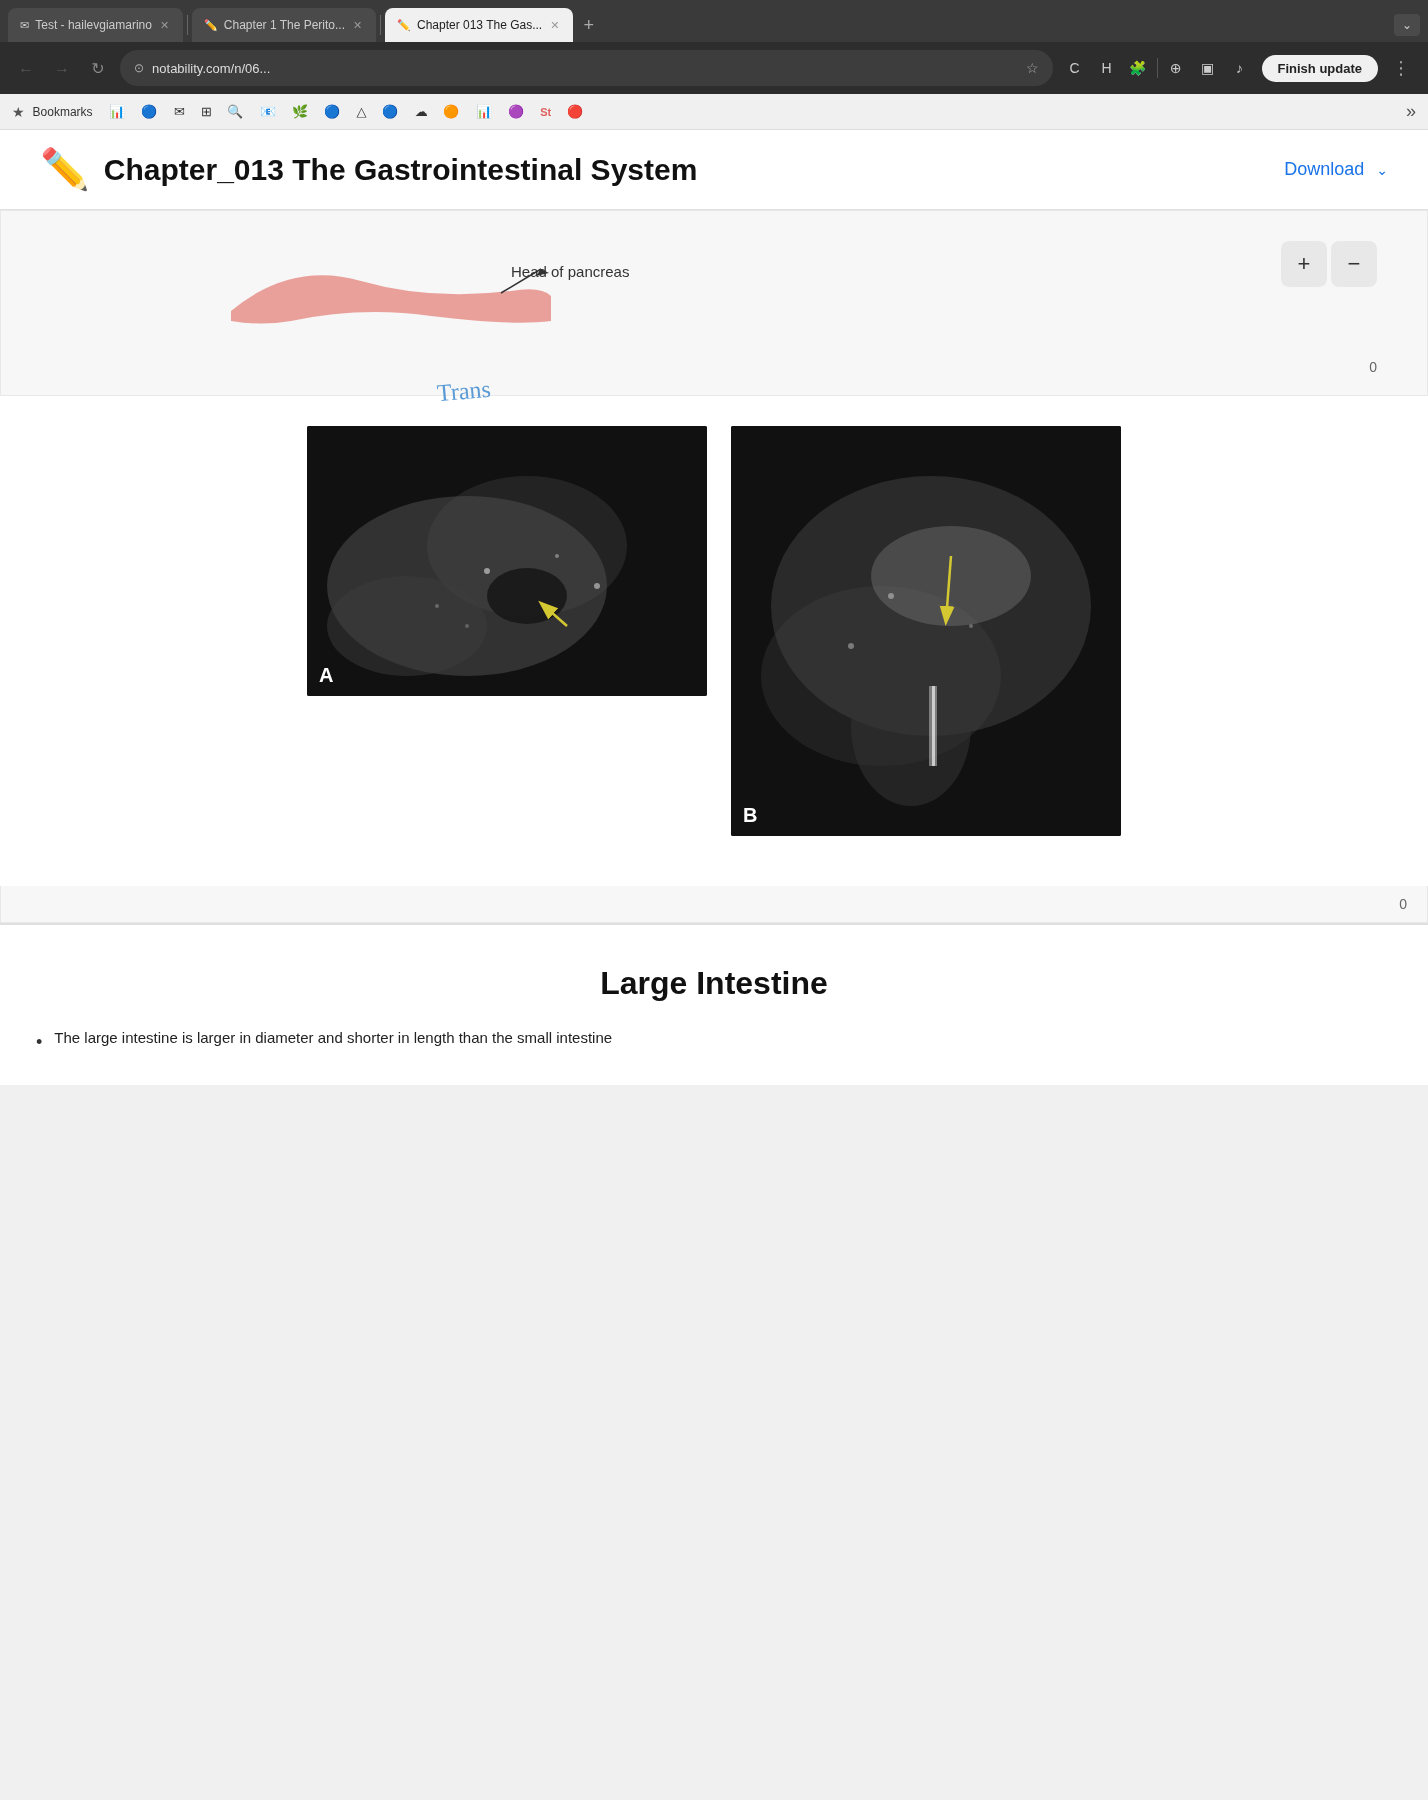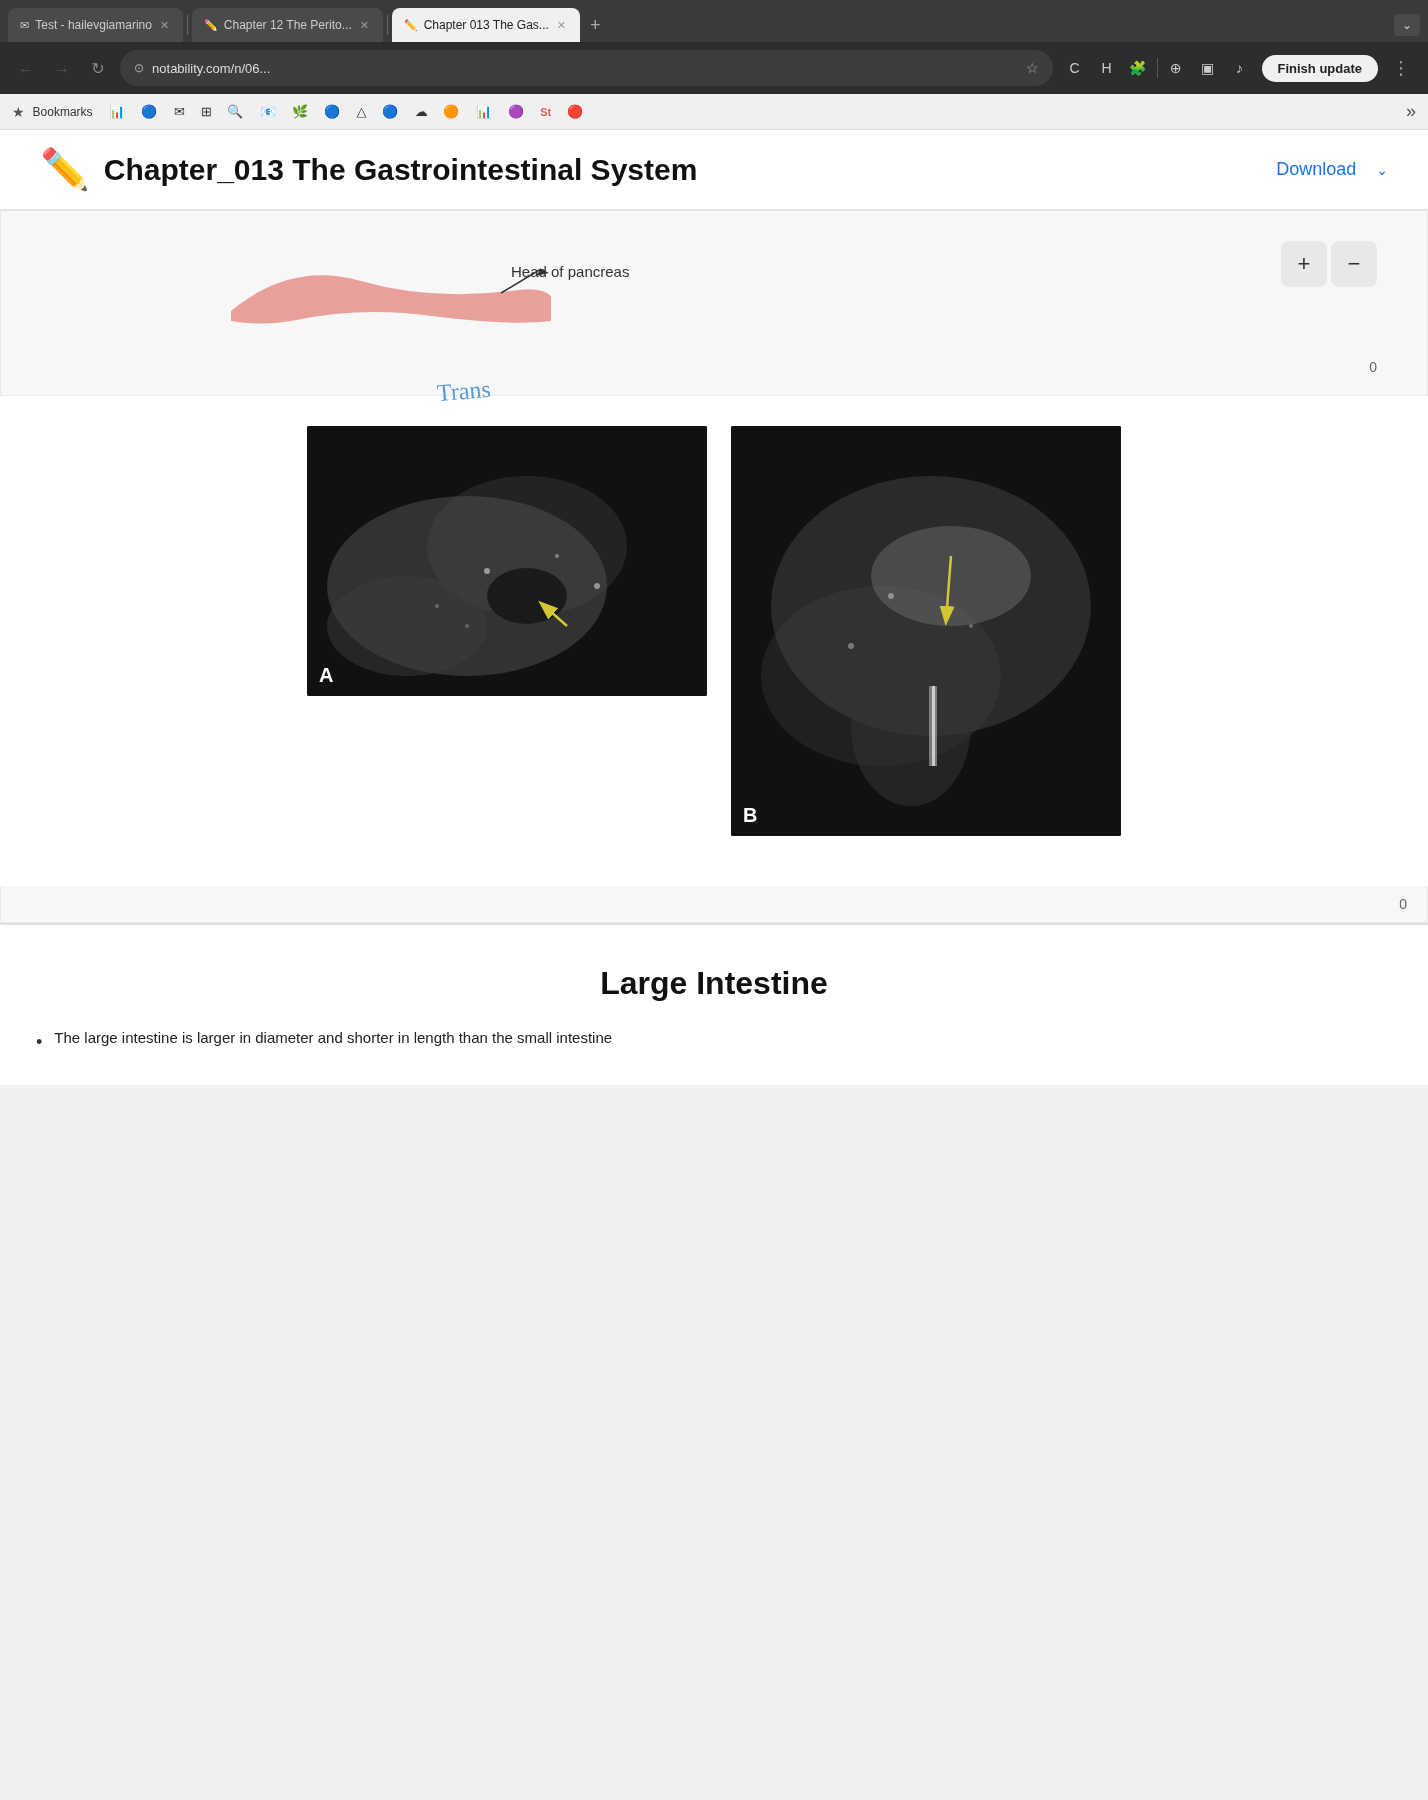--- a/index.html
+++ b/index.html
@@ -184,21 +184,21 @@
       font-weight: 700;
       color: #111;
     }
     .download-btn {
       color: #1a73e8;
       font-size: 18px;
       font-weight: 500;
       cursor: pointer;
       display: flex;
       align-items: center;
-      gap: 20px;
+      gap: 12px;
     }
     .download-chevron { font-size: 14px; }
 
     
     .top-section {
       background: #f7f7f7;
       border: 1px solid #e8e8e8;
       margin: 0;
       padding: 20px 30px;
       position: relative;
@@ -365,21 +365,21 @@
     <div class="tab">
       <span class="tab-favicon">✉</span>
       <span class="tab-title">Test - hailevgiamarino</span>
       <span class="tab-close">✕</span>
     </div>
 
     <div style="width:1px; height:20px; background:#666; margin:0 2px;"></div>
 
     <div class="tab">
       <span class="tab-favicon">✏️</span>
-      <span class="tab-title">Chapter 12 The Perito...</span>
+      <span class="tab-title">Chapter 1 The Perito...</span>
       <span class="tab-close">✕</span>
     </div>
 
     <div style="width:1px; height:20px; background:#666; margin:0 2px;"></div>
 
     <div class="tab active">
       <span class="tab-favicon">✏️</span>
       <span class="tab-title">Chapter 013 The Gas...</span>
       <span class="tab-close">✕</span>
     </div>

